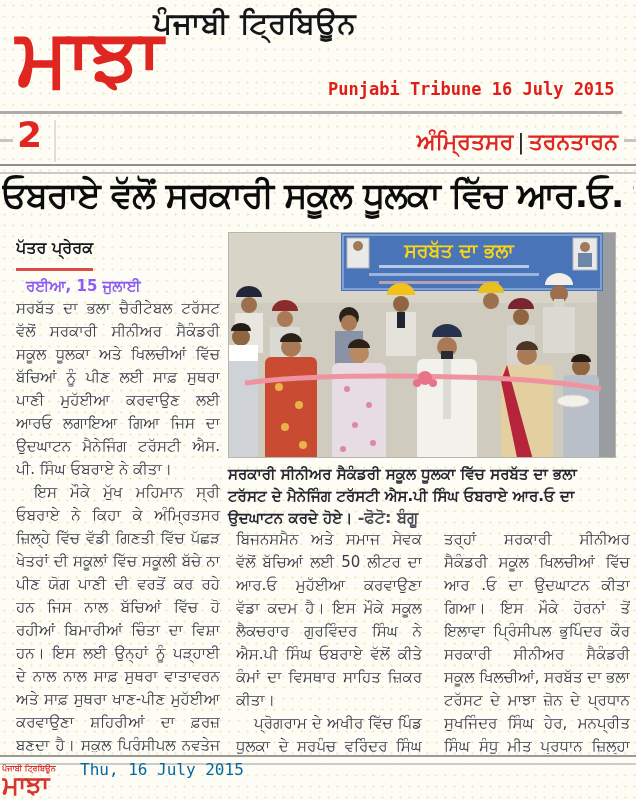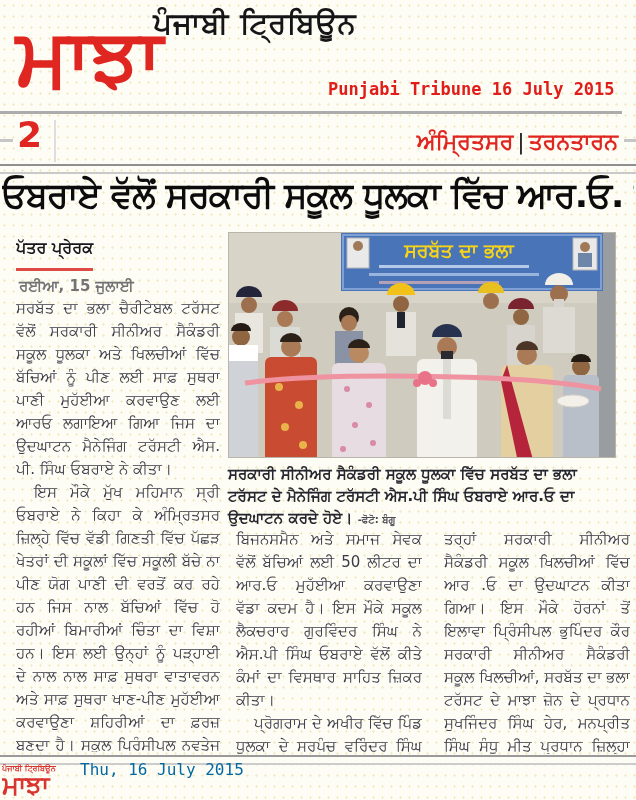--- a/index.html
+++ b/index.html
@@ -33,30 +33,30 @@
     border-top:2px solid #8f8f8f;border-bottom:2px solid #c9c9c9;}
 
   
   .headline{position:absolute;top:175px;left:2px;width:632px;height:56px;overflow:hidden;
     font-size:35px;font-weight:800;color:#0c0c0c;letter-spacing:-1px;white-space:nowrap;}
 
   
   .col-left{position:absolute;top:238px;left:16px;width:204px;height:514px;overflow:hidden;}
   .byline{display:inline-block;font-size:16px;font-weight:bold;color:#16161d;
     border-bottom:3px solid #de4a45;padding-bottom:11px;}
-  .art-dateline{font-size:15px;font-weight:bold;color:#737373;margin:6px 0 2px 3px;}
+  .art-dateline{font-size:15px;font-weight:bold;color:#8b5cf6;margin:6px 0 2px 10px;}
   .bodytext{font-size:15px;line-height:23px;color:#3a3b47;text-align:justify;margin:0;}
   .indent{text-indent:18px;}
 
   
   .photo-wrap{position:absolute;top:232px;left:228px;width:388px;height:226px;
     border:1px solid #b9b5aa;box-sizing:border-box;overflow:hidden;background:#84cc16;}
   .caption{position:absolute;top:463px;left:228px;width:368px;font-size:15px;line-height:22px;
     font-weight:bold;color:#26262e;text-align:left;}
-  .credit{font-size:10px;color:#4a4a52;}
+  .credit{font-size:16px;color:#4a4a52;}
 
   .body-cols{position:absolute;top:528px;left:228px;width:402px;height:226px;
     display:flex;gap:14px;overflow:hidden;}
   .body-cols .col{width:194px;overflow:hidden;margin-left:8px;}
 
   
   .footer-rules{position:absolute;top:755px;left:0;width:636px;height:6px;
     border-top:2px solid #9a9a9a;border-bottom:2px solid #cccccc;}
   .footer-logo{position:absolute;top:764px;left:2px;width:70px;height:36px;overflow:hidden;}
   .footer-logo-small{font-size:8px;font-weight:bold;color:#d8352f;white-space:nowrap;}

